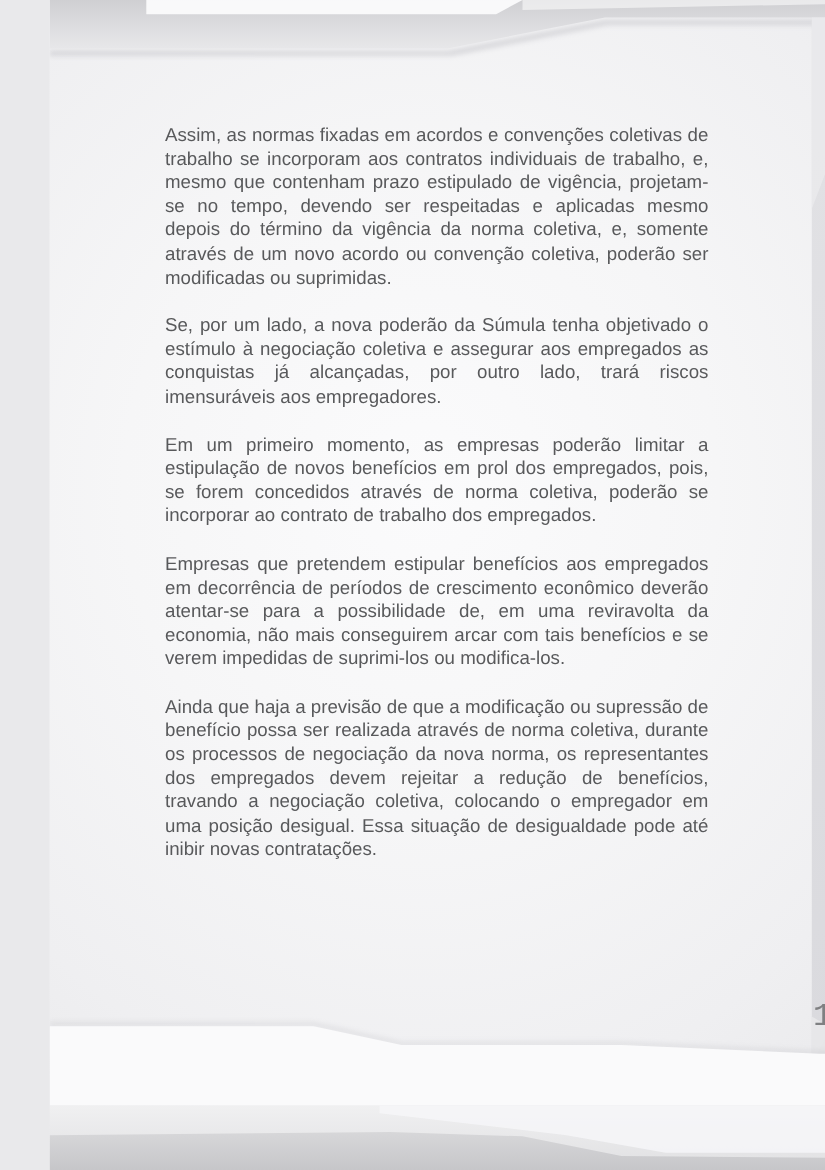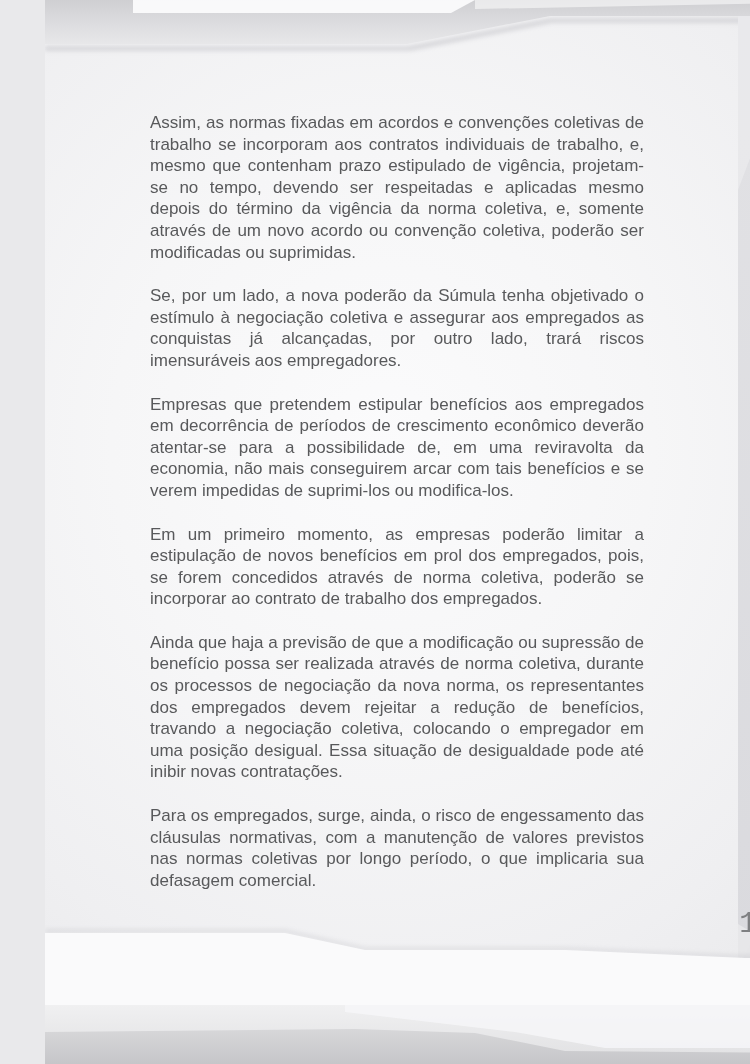--- a/index.html
+++ b/index.html
@@ -97,21 +97,20 @@
       <polygon points="0,933 240,933 320,950 520,950 700,958 750,958 750,1005 0,1005" fill="#fafafb"></polygon>
       <polygon points="0,1005 750,1005 750,1064 0,1064" fill="url(#gFootMid)"></polygon>
       <polygon points="300,1005 750,1005 750,1048 560,1048 470,1032 300,1012" fill="#f6f6f8" opacity="0.85"></polygon>
       <polygon points="0,1032 310,1029 430,1033 520,1051 750,1053 750,1064 0,1064" fill="url(#gFootDark)"></polygon>
     </g>
   </svg>
 
   <div class="content">
     <p>Assim, as normas fixadas em acordos e convenções coletivas de trabalho se incorporam aos contratos individuais de trabalho, e, mesmo que contenham prazo estipulado de vigência, projetam-se no tempo, devendo ser respeitadas e aplicadas mesmo depois do término da vigência da norma coletiva, e, somente através de um novo acordo ou convenção coletiva, poderão ser modificadas ou suprimidas.</p>
     <p>Se, por um lado, a nova poderão da Súmula tenha objetivado o estímulo à negociação coletiva e assegurar aos empregados as conquistas já alcançadas, por outro lado, trará riscos imensuráveis aos empregadores.</p>
+    <p>Em um primeiro momento, as empresas poderão limitar a estipulação de novos benefícios em prol dos empregados, pois, se forem concedidos através de norma coletiva, poderão se incorporar ao contrato de trabalho dos empregados.</p>
     <p>Empresas que pretendem estipular benefícios aos empregados em decorrência de períodos de crescimento econômico deverão atentar-se para a possibilidade de, em uma reviravolta da economia, não mais conseguirem arcar com tais benefícios e se verem impedidas de suprimi-los ou modifica-los.</p>
-    <p>Em um primeiro momento, as empresas poderão limitar a estipulação de novos benefícios em prol dos empregados, pois, se forem concedidos através de norma coletiva, poderão se incorporar ao contrato de trabalho dos empregados.</p>
     <p>Ainda que haja a previsão de que a modificação ou supressão de benefício possa ser realizada através de norma coletiva, durante os processos de negociação da nova norma, os representantes dos empregados devem rejeitar a redução de benefícios, travando a negociação coletiva, colocando o empregador em uma posição desigual. Essa situação de desigualdade pode até inibir novas contratações.</p>
-    <p>Para os empregados, surge, ainda, o risco de engessamento das cláusulas normativas, com a manutenção de valores previstos nas normas coletivas por longo período, o que implicaria sua defasagem comercial.</p>
   </div>
 
   <div class="page-number">17</div>
 
 </div>
 
 </body></html>

